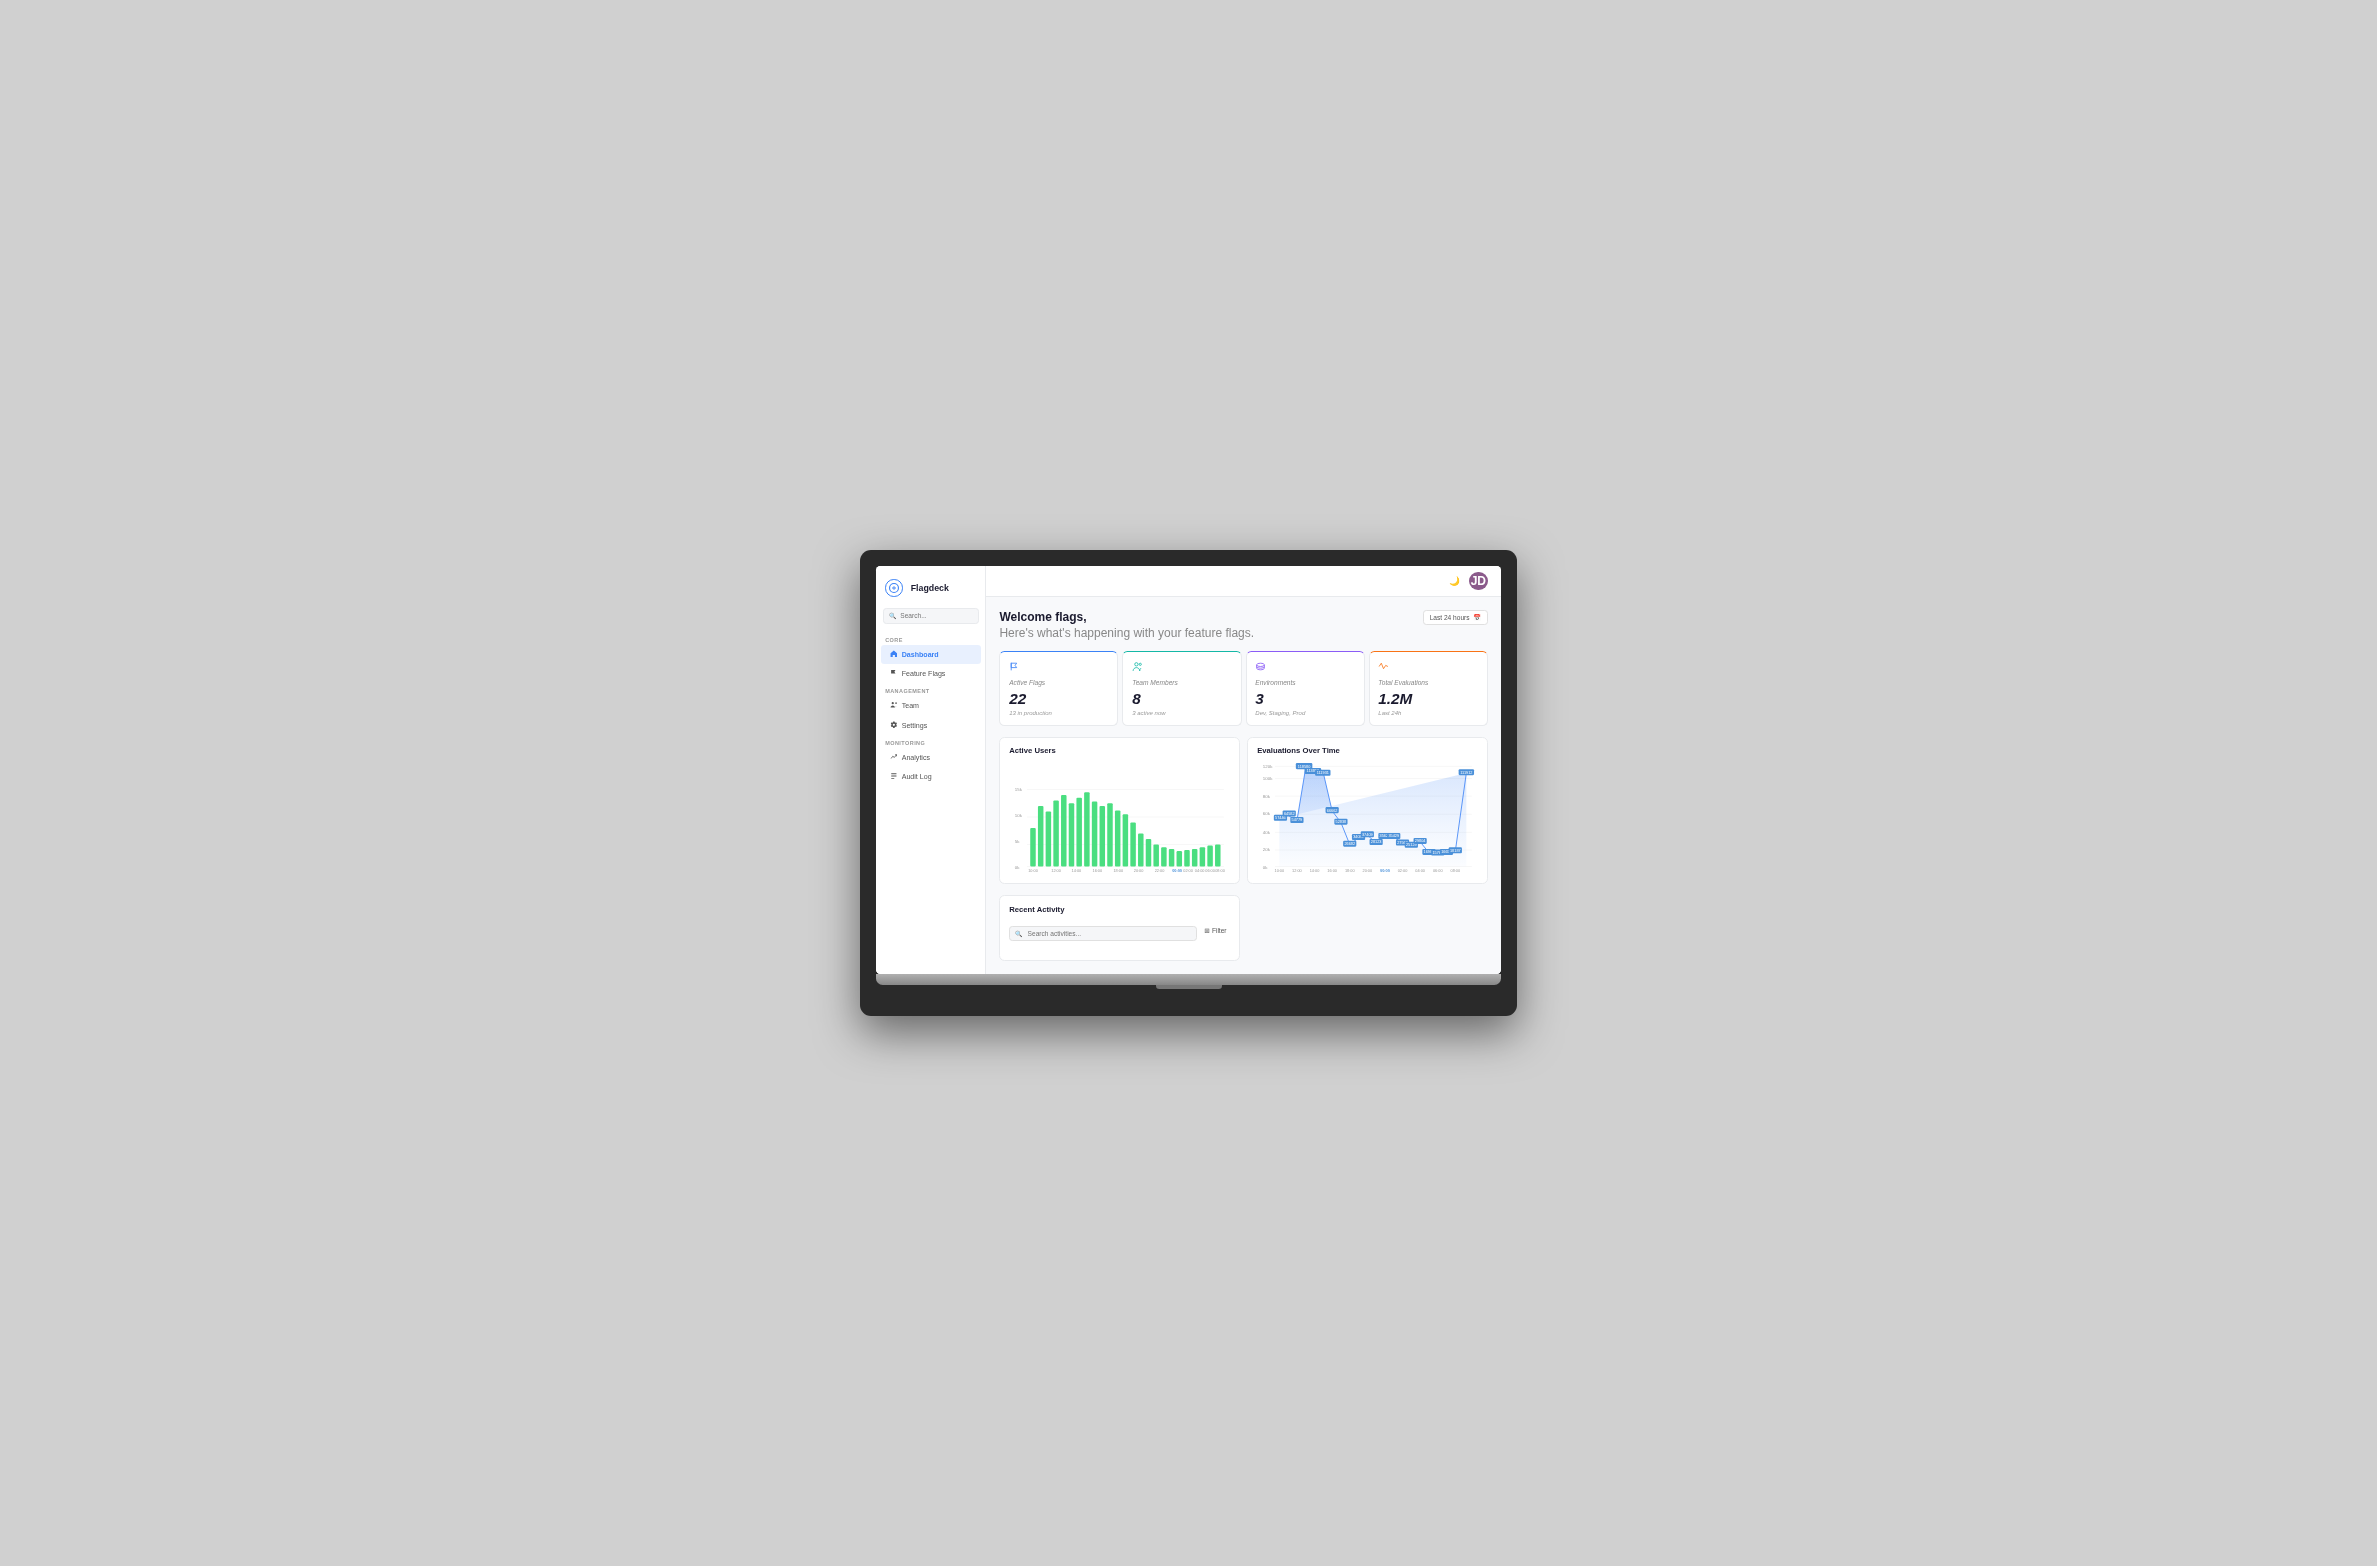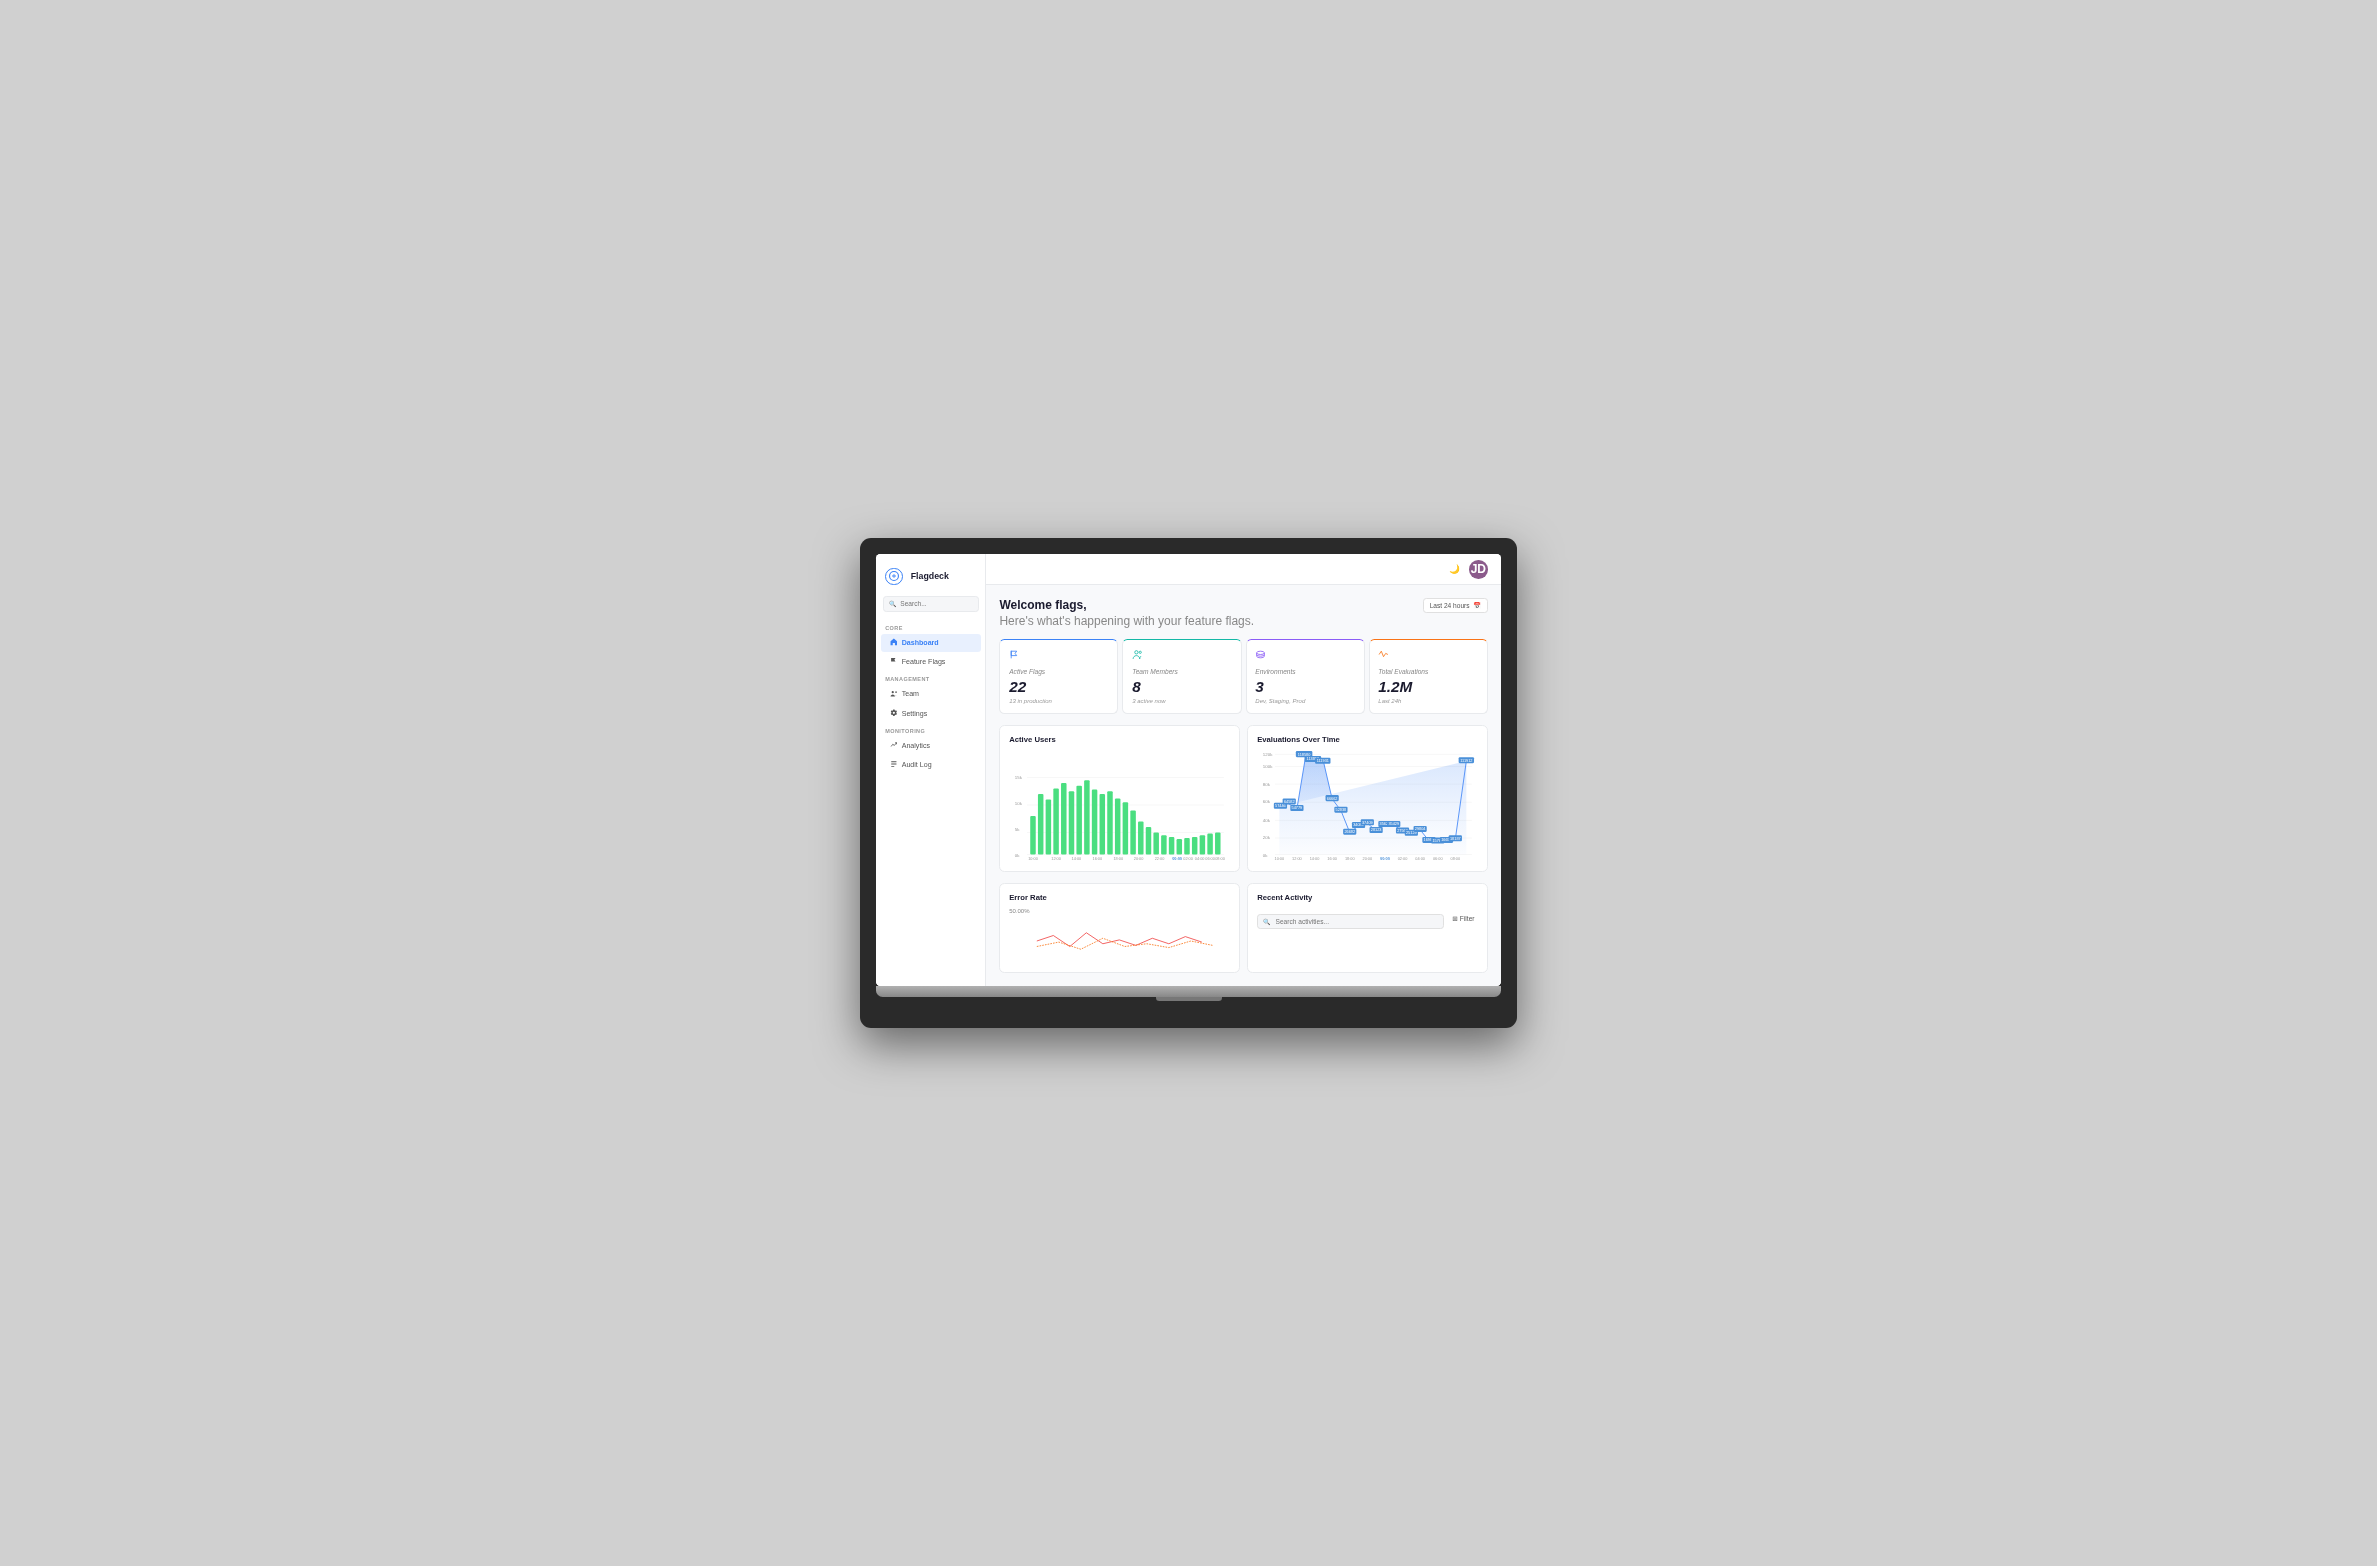--- a/index.html
+++ b/index.html
@@ -598,32 +598,20 @@
                 <text x="254" y="200" font-size="7" fill="#999" text-anchor="middle">02:00</text>
                 <text x="286" y="200" font-size="7" fill="#999" text-anchor="middle">04:00</text>
                 <text x="318" y="200" font-size="7" fill="#999" text-anchor="middle">06:00</text>
                 <text x="350" y="200" font-size="7" fill="#999" text-anchor="middle">08:00</text>
               </svg>
             </div>
           </div>
 
           <div class="bottom-row">
 
-            <div class="bottom-card">
-              <div class="chart-title">Error Rate</div>
-              <div style="font-size:6px; color:#888;">50.00%</div>
-              <div class="error-rate-area">
-                <svg width="100%" height="44" viewBox="0 0 340 80">
-
-                  <polyline points="20,40 50,30 80,50 110,25 140,45 170,38 200,48 230,35 260,45 290,32 320,42" fill="none" stroke="#ef4444" stroke-width="1.5"></polyline>
-
-                  <polyline points="20,50 60,42 100,55 140,35 180,50 220,45 260,52 300,40 340,48" fill="none" stroke="#f97316" stroke-width="1.5" stroke-dasharray="3,2"></polyline>
-                </svg>
-              </div>
-            </div>
 
             <div class="bottom-card">
               <div class="chart-title">Recent Activity</div>
               <div style="display:flex; align-items:center; gap:4.4px;">
                 <div class="activity-search" style="flex:1;">
                   <span style="color:#999; font-size:6px;">🔍</span>
                   <input type="text" placeholder="Search activities..." style="">
                 </div>
                 <button class="filter-btn">
                   <span>⊞</span>

